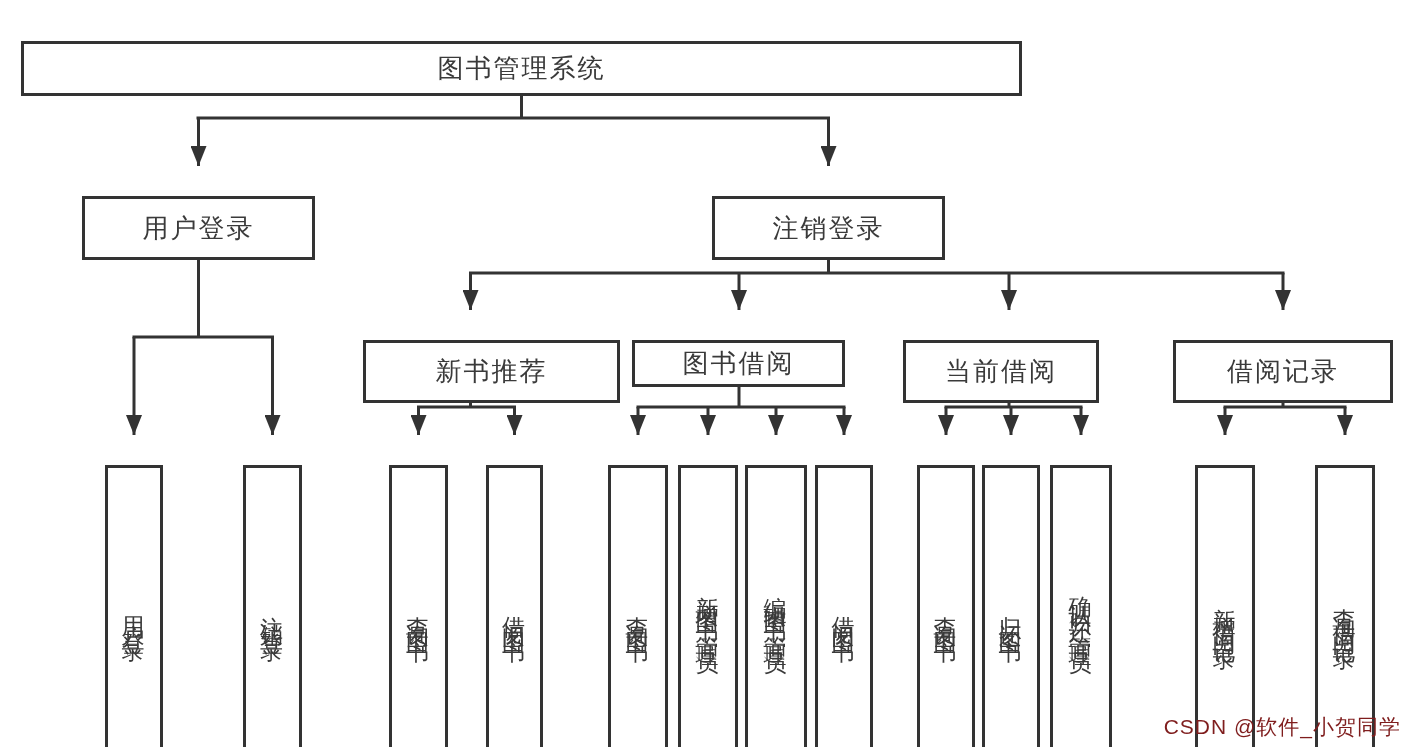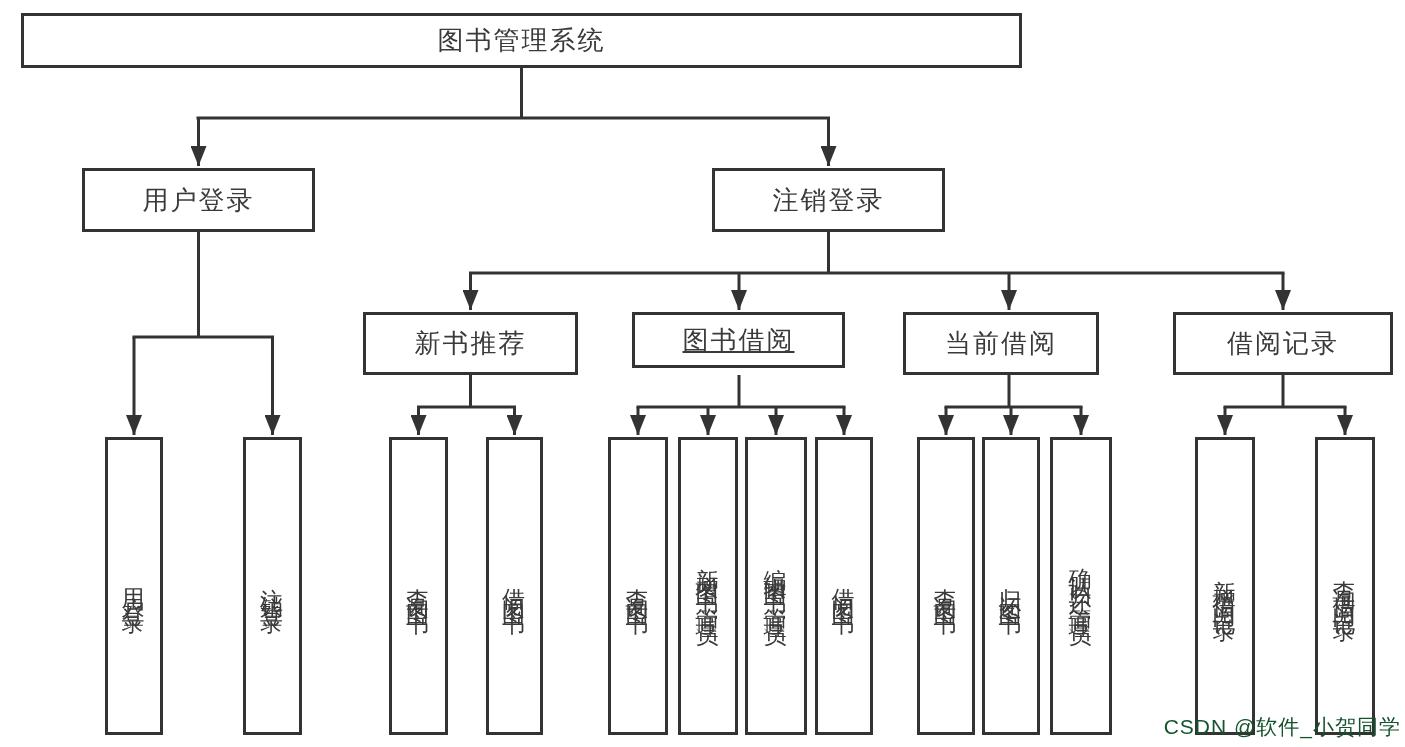--- a/index.html
+++ b/index.html
@@ -16,35 +16,36 @@
     position: absolute;
     box-sizing: border-box;
     border: 3px solid #333333;
     background: #ffffff;
     color: #3a3a3a;
     display: flex;
     align-items: center;
     justify-content: center;
     z-index: 2;
     white-space: nowrap;
+    margin-top: 28px;
   }
   .h { font-size: 26px; letter-spacing: 2px; }
   .v {
     writing-mode: vertical-lr;
     text-orientation: mixed;
     font-size: 23px;
     letter-spacing: 8px;
     white-space: normal;
   }
   .watermark {
     position: absolute;
     right: 4px;
     bottom: 6px;
     font-size: 21px;
-    color: #14532d;
+    color: #7f1d1d;
     letter-spacing: 1px;
     z-index: 3;
   }
 </style>
 </head>
 <body>
 
 <div id="diagram">
 
   <svg id="connectors" width="1405" height="747" viewBox="0 0 1405 747">
@@ -88,22 +89,22 @@
       <line x1="1225" y1="407" x2="1225" y2="435" marker-end="url(#arrow)"></line>
       <line x1="1345" y1="407" x2="1345" y2="435" marker-end="url(#arrow)"></line>
     </g>
   </svg>
 
   <div class="node h" style="left:21px; top:13px; width:1001px; height:55px;">图书管理系统</div>
 
   <div class="node h" style="left:82px; top:168px; width:233px; height:64px;">用户登录</div>
   <div class="node h" style="left:712px; top:168px; width:233px; height:64px;">注销登录</div>
 
-  <div class="node h" style="left:363px; top:312px; width:215px; height:63px;">新书推荐</div>
-  <div class="node h" style="left:632px; top:312px; width:213px; height:56px;text-decoration:underline;">图书借阅</div>
+  <div class="node h" style="left:363px; top:312px; width:257px; height:63px;">新书推荐</div>
+  <div class="node h" style="left:632px; top:312px; width:213px; height:47px;">图书借阅</div>
   <div class="node h" style="left:903px; top:312px; width:196px; height:63px;">当前借阅</div>
   <div class="node h" style="left:1173px; top:312px; width:220px; height:63px;">借阅记录</div>
 
   <div class="node v" style="left:105px; top:437px; width:58px; height:298px;">用户登录</div>
   <div class="node v" style="left:243px; top:437px; width:59px; height:298px;">注销登录</div>
 
   <div class="node v" style="left:389px; top:437px; width:59px; height:298px;">查询图书</div>
   <div class="node v" style="left:486px; top:437px; width:57px; height:298px;">借阅图书</div>
 
   <div class="node v" style="left:608px; top:437px; width:60px; height:298px;">查询图书</div>

